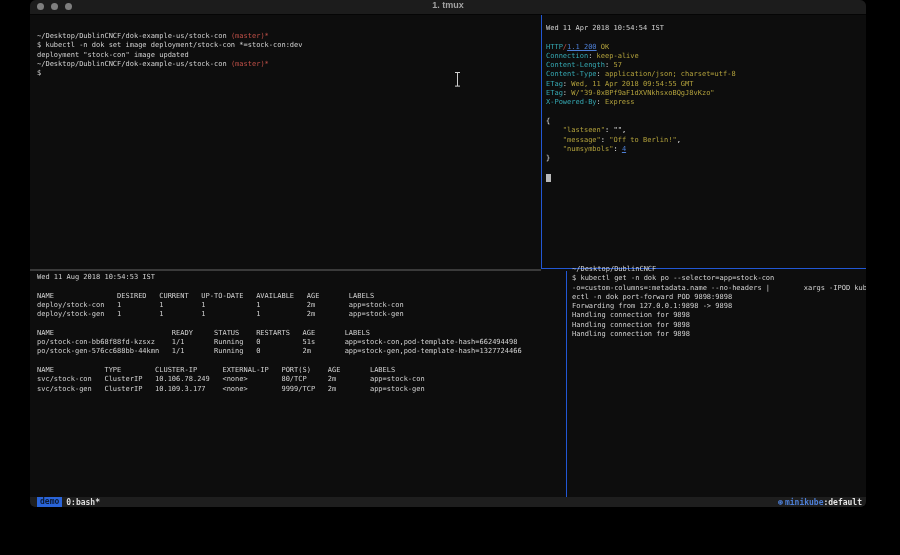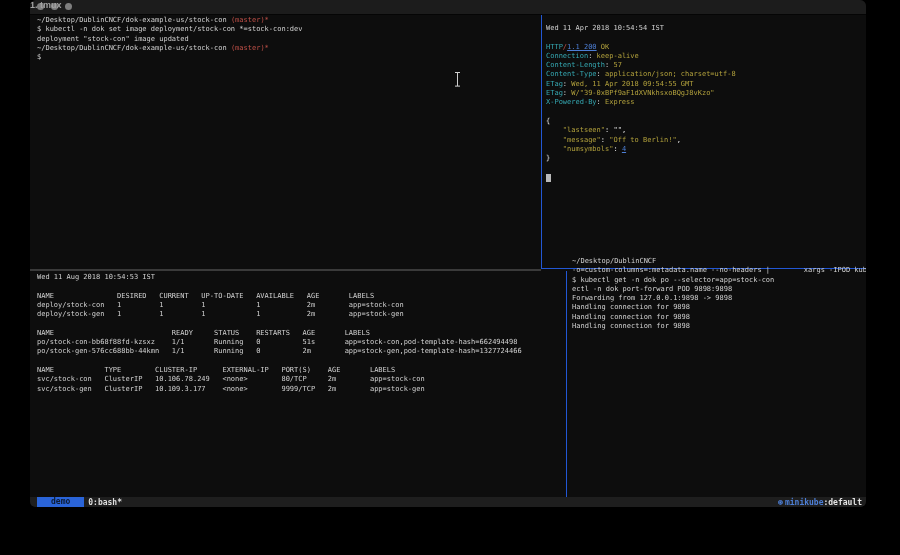--- a/index.html
+++ b/index.html
@@ -4,48 +4,48 @@
 <style>
   html,body { margin:0; padding:0; background:#000; }
   .stage { position:relative; width:900px; height:555px; background:#000; overflow:hidden;
            font-family:"DejaVu Sans Mono", monospace; }
   .window { position:absolute; left:30px; top:0; width:836px; height:507px;
             background:#0d0d0d; border-radius:6px 6px 5px 5px; overflow:hidden; }
   .titlebar { position:relative; height:14px; background:#1c1c1c; border-bottom:1px solid #050505; }
   .lights { position:absolute; left:7px; top:3px; display:flex; gap:7px; }
   .light { width:7px; height:7px; border-radius:50%; background:#7f7f7f; }
   .title { position:absolute; left:0; right:0; top:0; height:14px; line-height:14px;
-           text-align:left; color:#a3a3a3; font:600 9px "Liberation Sans", sans-serif; }
+           text-align:center; color:#a3a3a3; font:600 9px "Liberation Sans", sans-serif; }
   .content { position:absolute; left:0; top:15px; width:836px; height:482px; }
   .pane { position:absolute; overflow:hidden; color:#d2d2d2; font-size:7px; }
   .pane .line { white-space:pre; height:9.3px; line-height:9.3px; }
-  .pane.tl { left:0; top:0; width:511px; height:253px; padding:1px 0 0 7px; }
+  .pane.tl { left:0; top:16px; width:511px; height:253px; padding:1px 0 0 7px; }
   .pane.tr { left:512px; top:8px; width:324px; height:253px; padding:1px 0 0 4px; }
   .pane.bl { left:0; top:256px; width:536px; height:226px; padding:2px 0 0 7px; }
-  .pane.br { left:537px; top:240px; width:299px; height:226px; padding:2px 0 0 5px; }
+  .pane.br { left:537px; top:248px; width:299px; height:226px; padding:2px 0 0 5px; }
   .divider { position:absolute; }
   .v1 { left:511px; top:0; width:1px; height:254px; background:var(--border_active); }
   .hb { left:511px; top:253px; width:325px; height:1px; background:var(--border_active); }
   .hg { left:0; top:254px; width:511px; height:2px; background:var(--border_inactive); }
   .v2 { left:536px; top:256px; width:1px; height:226px; background:var(--border_active); }
   .c-def { color:#d2d2d2; } .c-wht { color:#e8e8e8; }
   .c-red { color:var(--red); } .c-cyan { color:var(--cyan); }
   .c-yel { color:var(--yellow); } .c-blu { color:var(--blue);text-decoration:underline; }
   .cursor { display:inline-block; width:4.5px; height:8px; background:#b9b9b9;
             vertical-align:bottom; margin-bottom:0.5px; }
   .ibeam { position:absolute; left:424px; top:57px; width:7px; height:15px; }
   .ibeam::before { content:""; position:absolute; left:2.8px; top:1px; bottom:1px; width:1.4px; background:#cfcfcf; }
   .ibeam::after { content:""; position:absolute; left:1.4px; top:0; width:4.2px; height:1.4px;
                   background:#cfcfcf; box-shadow:0 13.6px 0 #cfcfcf; }
   .statusbar { position:absolute; left:0; bottom:0; width:836px; height:10px; background:#1e1e1e;
                display:flex; justify-content:space-between; align-items:center;
                padding:0 4px 0 7px; box-sizing:border-box;
                font:bold 8px "DejaVu Sans Mono", monospace; border-radius:0 0 5px 5px; }
   .sb-left, .sb-right { display:flex; align-items:center; }
-  .session { background:var(--session_bg); color:#0d1b33; padding:0 14px; height:10px; line-height:10px; }
+  .session { background:var(--session_bg); color:#0d1b33; padding:0 3px; height:10px; line-height:10px; }
   .winlabel { color:#dedede; margin-left:4px; }
   .kicon { color:var(--blue); margin-right:2px; font-size:8px; }
   .ctx { color:var(--blue); }
   .ns { color:#e4e4e4; }
 </style>
 </head>
 <body>
 
 <div class="stage">
   <div class="window">
@@ -99,22 +99,22 @@
           <div class="line">po/stock-con-bb68f88fd-kzsxz    1/1       Running   0          51s       app=stock-con,pod-template-hash=662494498</div>
           <div class="line">po/stock-gen-576cc688bb-44kmn   1/1       Running   0          2m        app=stock-gen,pod-template-hash=1327724466</div>
           <div class="line"></div>
           <div class="line">NAME            TYPE        CLUSTER-IP      EXTERNAL-IP   PORT(S)    AGE       LABELS</div>
           <div class="line">svc/stock-con   ClusterIP   10.106.78.249   &lt;none&gt;        80/TCP     2m        app=stock-con</div>
           <div class="line">svc/stock-gen   ClusterIP   10.109.3.177    &lt;none&gt;        9999/TCP   2m        app=stock-gen</div>
         </div>
       <div class="divider v2"></div>
       <div class="pane br">
           <div class="line">~/Desktop/DublinCNCF</div>
+          <div class="line">$ kubectl get -n dok po --selector=app=stock-con</div>
           <div class="line">-o=custom-columns=:metadata.name --no-headers |        xargs -IPOD kub</div>
-          <div class="line">$ kubectl get -n dok po --selector=app=stock-con</div>
           <div class="line">ectl -n dok port-forward POD 9898:9898</div>
           <div class="line">Forwarding from 127.0.0.1:9898 -&gt; 9898</div>
           <div class="line">Handling connection for 9898</div>
           <div class="line">Handling connection for 9898</div>
           <div class="line">Handling connection for 9898</div>
         </div>
       <div class="ibeam"></div>
     </div>
 
     <div class="statusbar">

